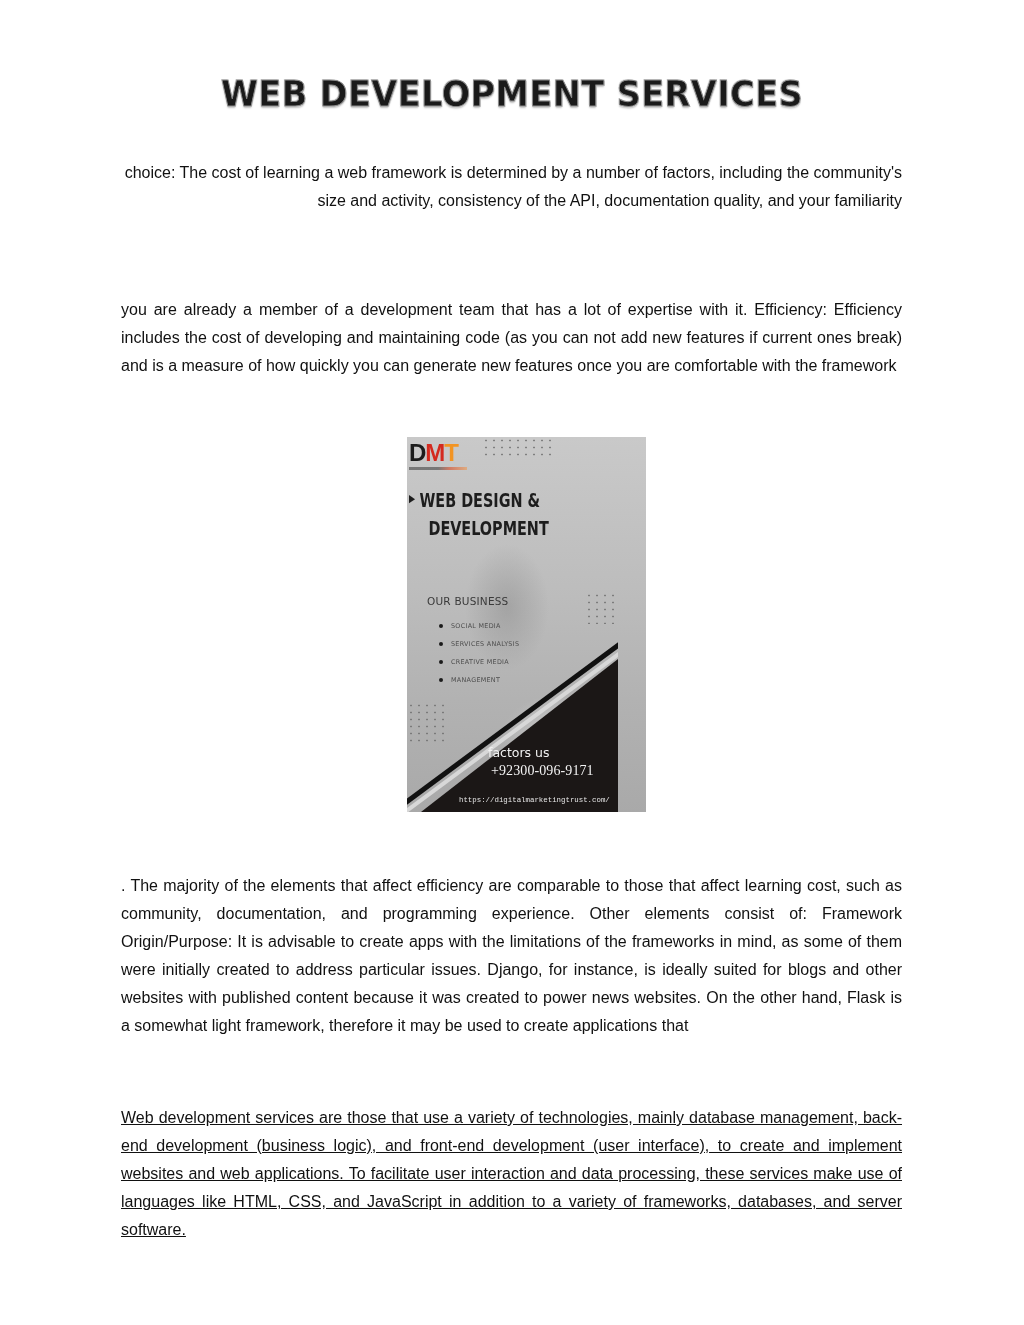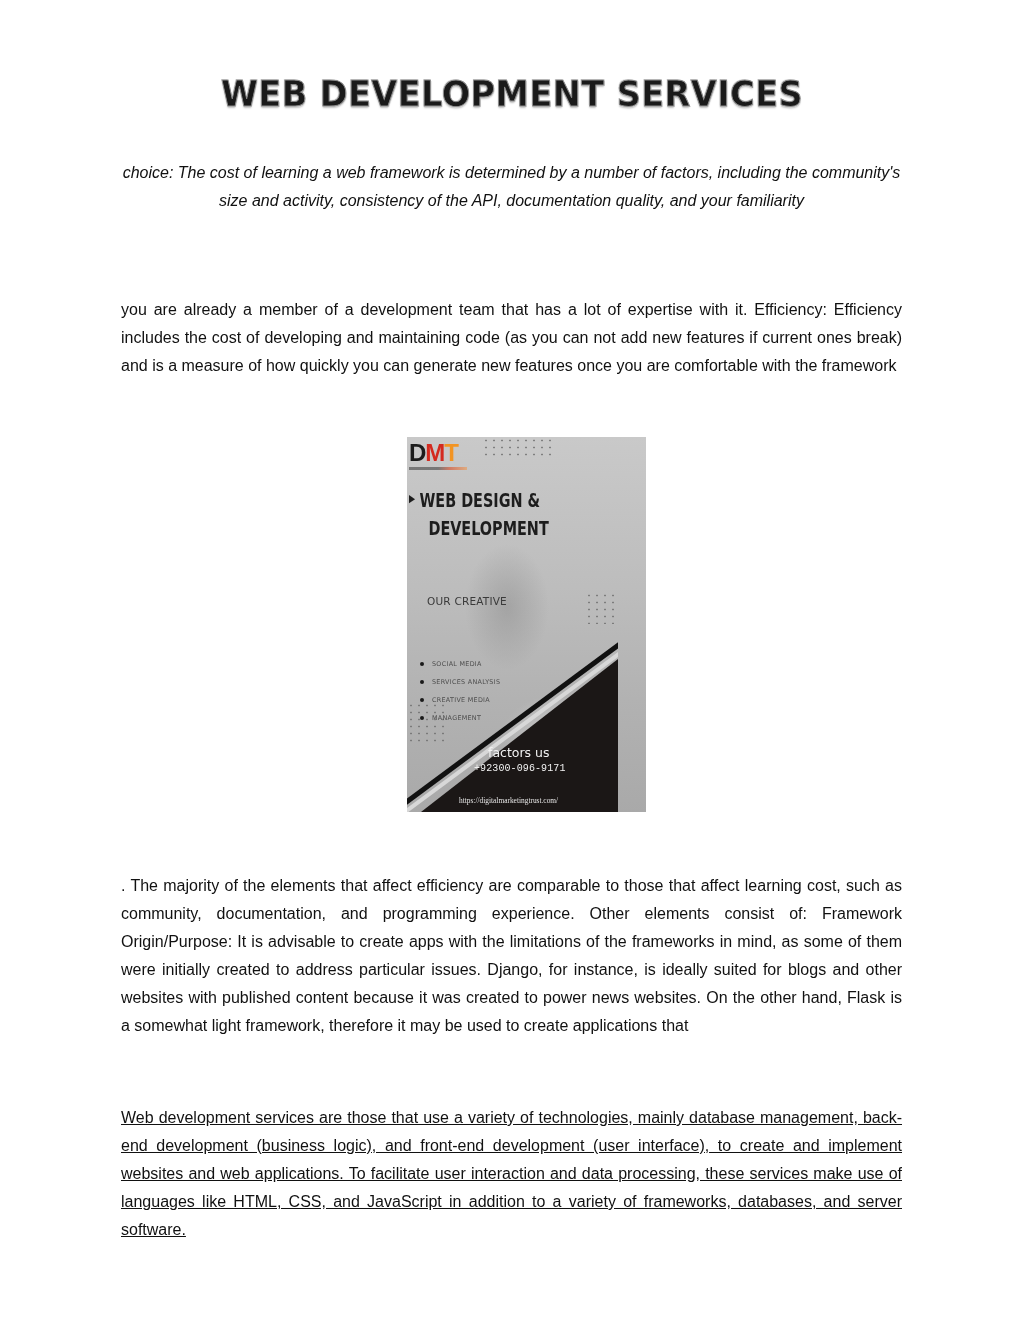--- a/index.html
+++ b/index.html
@@ -42,21 +42,21 @@
     .para {
       position: absolute;
       left: 121px;
       width: 781px;
       font-family: "Liberation Sans", sans-serif;
       font-size: 16px;
       line-height: 28px;
       color: #111111;
     }
     .para.justify { text-align: justify; text-align-last: left; }
-    .para.left { text-align: center; font-style: italic; }
+    .para.left { text-align: right; }
 
     #para-1 { top: 159px; }
     #para-2 { top: 296px; }
     #para-3 { top: 872px; }
     #para-4 { top: 1104px; text-decoration: underline; }
 
     
     .flyer {
       position: absolute;
       left: 407px;
@@ -129,24 +129,23 @@
       left: 20px;
       top: 158px;
       font-family: "DejaVu Sans", sans-serif;
       font-size: 10.5px;
       color: #3a3a3a;
       letter-spacing: 0.2px;
       white-space: nowrap;
     }
     .services-list {
       position: absolute;
-      left: 13px;
+      left: 32px;
       top: 180px;
       list-style: none;
-      margin-top: 38px;
     }
     .services-list li {
       display: flex;
       align-items: center;
       height: 18px;
       font-family: "DejaVu Sans", sans-serif;
       font-size: 6.4px;
       color: #4d4d4d;
       letter-spacing: 0.3px;
       white-space: nowrap;
@@ -181,43 +180,43 @@
       position: absolute;
       left: 81px;
       top: 308px;
       font-family: "DejaVu Sans", sans-serif;
       font-size: 12.5px;
       color: #f2f2f2;
       white-space: nowrap;
     }
     .contact-phone {
       position: absolute;
-      left: 67px;
+      left: 84px;
       top: 326px;
-      font-family: Liberation Mono, monospace;
-      font-size: 10px;
+      font-family: Liberation Serif, serif;
+      font-size: 14px;
       color: #f2f2f2;
       white-space: nowrap;
       letter-spacing: 0.1px;
     }
     .contact-email {
       position: absolute;
       left: 57px;
       top: 347px;
       font-family: "DejaVu Sans", sans-serif;
       font-size: 7.4px;
       color: #e6e6e6;
       white-space: nowrap;
       margin-top: 36px;
     }
     .contact-url {
       position: absolute;
       left: 52px;
       top: 359px;
-      font-family: Liberation Serif, serif;
+      font-family: Liberation Mono, monospace;
       font-size: 7.4px;
       color: #e6e6e6;
       white-space: nowrap;
     }
   </style>
 </head>
 <body>
 
 <h1 class="page-title">WEB DEVELOPMENT SERVICES</h1>
 
@@ -233,21 +232,21 @@
   <div class="flyer-logo">
     <span class="logo-d">D</span><span class="logo-m">M</span><span class="logo-t">T</span>
   </div>
   <div class="logo-sub"></div>
 
   <div class="flyer-headline">
     <div><span class="headline-arrow">▶</span><span>WEB DESIGN &amp;</span></div>
     <div class="headline-line2">DEVELOPMENT</div>
   </div>
 
-  <div class="services-title">OUR CREATIVE</div>
+  <div class="services-title">OUR BUSINESS</div>
   <ul class="services-list">
     <li>
         <span class="bullet"></span>
         <span>SOCIAL MEDIA</span>
       </li>
     <li>
         <span class="bullet"></span>
         <span>SERVICES ANALYSIS</span>
       </li>
     <li>

